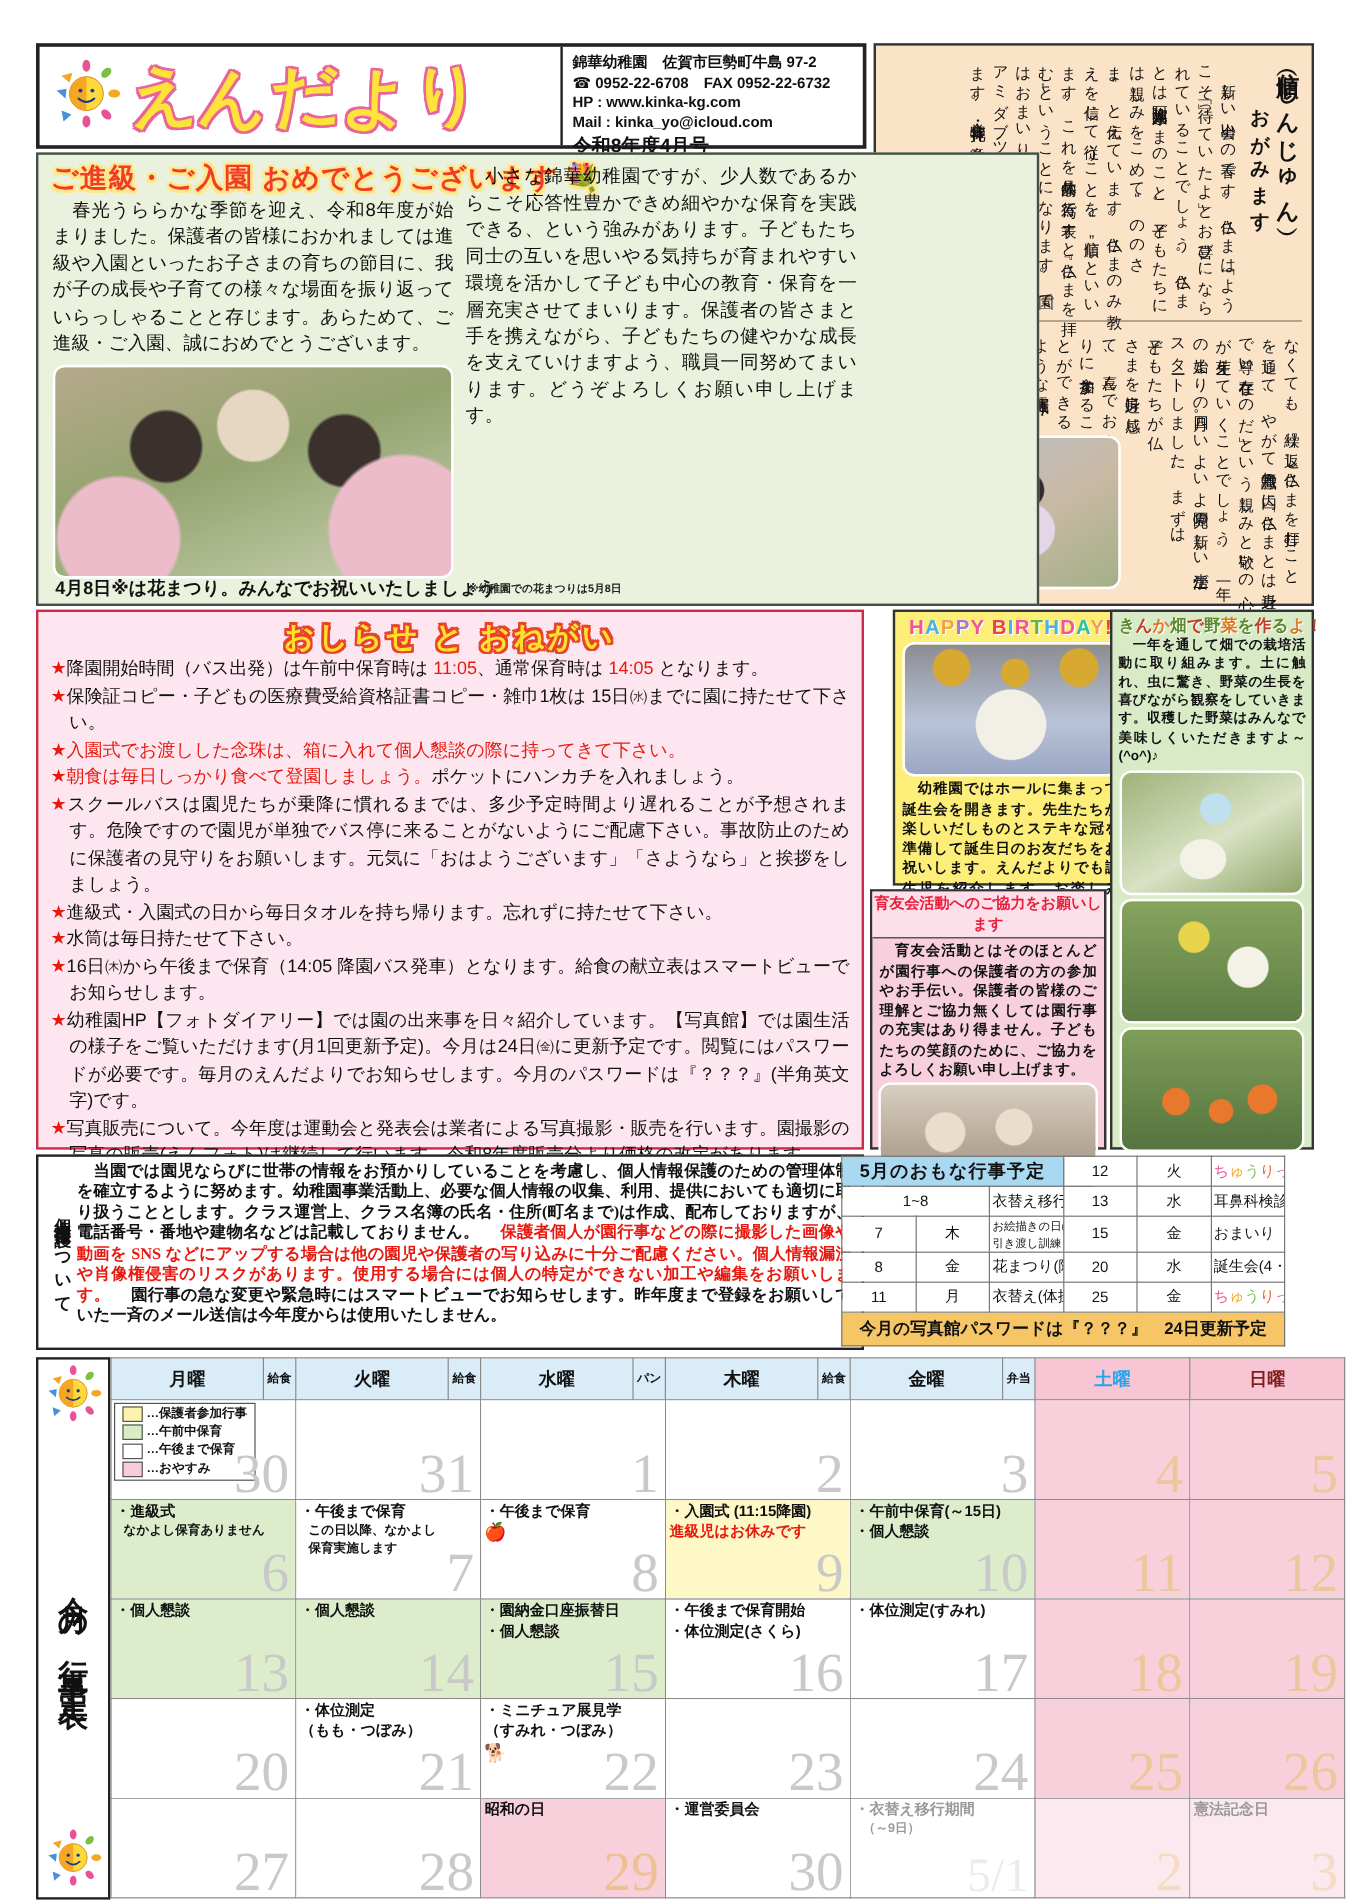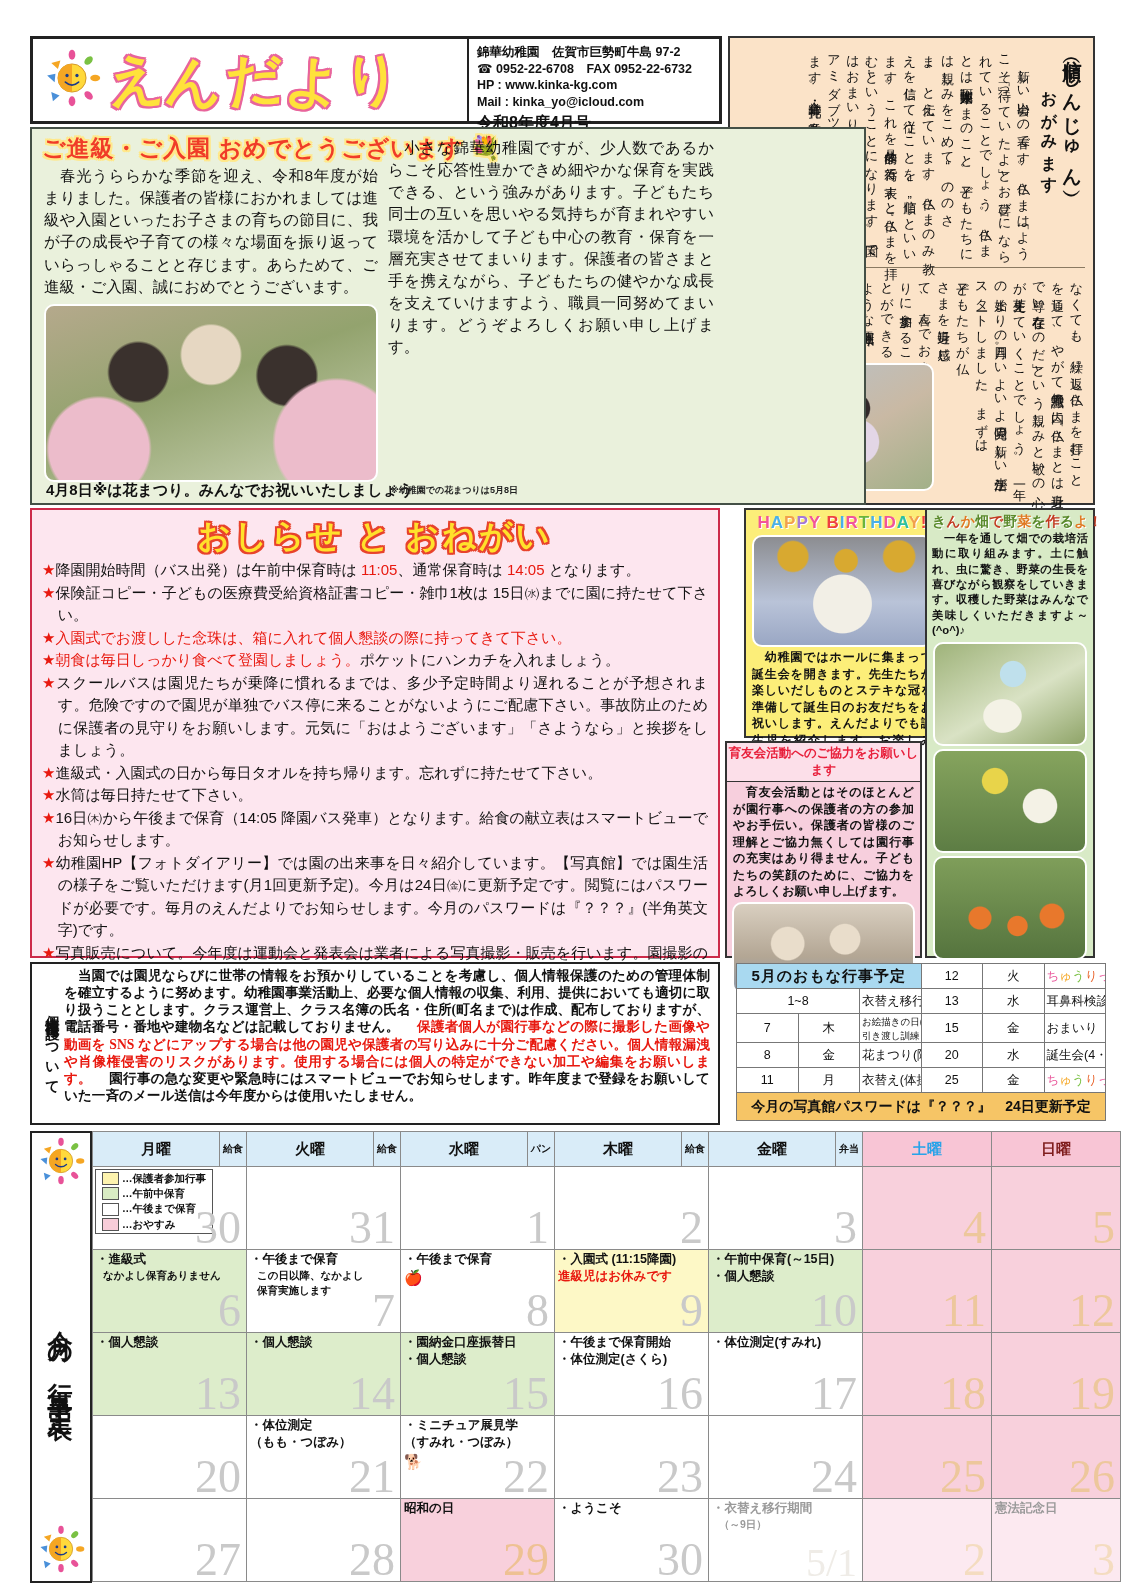--- a/index.html
+++ b/index.html
@@ -59,21 +59,21 @@
   .ph-shinjun{width:176px;height:128px;
      background:radial-gradient(circle at 24% 14%,#d84040 0 7%,rgba(0,0,0,0) 8%),
                 radial-gradient(circle at 34% 10%,#d84040 0 6%,rgba(0,0,0,0) 7%),
                 radial-gradient(circle at 55% 35%,#32292a 0 12%,rgba(0,0,0,0) 13%),
                 radial-gradient(circle at 56% 62%,#e3d6e6 0 18%,rgba(0,0,0,0) 19%),
                 linear-gradient(150deg,#b7c3cd,#c9b9a4 55%,#a2b088);}
 
   
   .notices{left:30px;top:508px;width:690px;height:450px;background:#fde6ef;border:2.5px solid #cc2b4a;
            box-sizing:border-box;padding:4px 10px;}
-  .n-title{text-align:center;font-size:33px;font-weight:bold;color:#ffe12b;letter-spacing:3px;
+  .n-title{text-align:center;font-size:25px;font-weight:bold;color:#ffe12b;letter-spacing:3px;
      text-shadow:-2px -2px 0 #e8432c,2px -2px 0 #e8432c,-2px 2px 0 #e8432c,2px 2px 0 #e8432c,
                  0 -2px 0 #e8432c,0 2px 0 #e8432c,-2px 0 0 #e8432c,2px 0 0 #e8432c;}
   .n-item{font-size:15px;line-height:1.5;padding-left:1.05em;text-indent:-1.05em;text-align:justify;}
   .red{color:#e8190f;}
   .u{text-decoration:underline;}
 
   
   .bday{left:744px;top:508px;width:197px;height:230px;background:#fcee79;border:2px solid #333;
         box-sizing:border-box;padding:3px 6px;}
   .bd-title{text-align:center;font-size:17px;font-weight:bold;letter-spacing:1px;white-space:nowrap;
@@ -116,21 +116,21 @@
 
   
   .privacy{left:30px;top:962px;width:690px;height:163px;border:2.5px solid #222;background:#fff;
            box-sizing:border-box;display:flex;}
   .pv-title{width:30px;border-right:none;font-size:14px;font-weight:bold;letter-spacing:2px;
             padding-top:4px;text-align:center;}
   .pv-body{flex:1;padding:3px 8px 0 2px;font-family:"Liberation Serif","DejaVu Serif",serif;
            font-weight:bold;font-size:13.6px;line-height:1.26;text-align:justify;}
 
   
-  .maybox{left:736px;top:963px;width:370px;height:162px;box-sizing:border-box;}
+  .maybox{left:701px;top:963px;width:370px;height:162px;box-sizing:border-box;}
   .maytable{border-collapse:collapse;width:370px;table-layout:fixed;}
   .maytable td{border:1.5px solid #777;font-size:12.5px;padding:0 2px;height:24px;background:#fff;
                overflow:hidden;white-space:nowrap;}
   .maytable td.d{text-align:center;padding:0;}
   .maytable td.mtitle{background:#a9d9f0;text-align:center;font-size:15px;font-weight:bold;letter-spacing:1px;}
   .tiny{font-size:9.5px;line-height:1.1;display:inline;}
   .pwbar{width:370px;height:28px;background:#f6c566;border:1.5px solid #777;border-top:none;
          box-sizing:border-box;text-align:center;font-size:14px;font-weight:bold;line-height:26px;}
 
   
@@ -518,21 +518,21 @@
               <span class="dnum">27</span>
             </td>
             <td class="c-w" colspan="2">
               <span class="dnum">28</span>
             </td>
             <td class="c-p" colspan="2">
               <div class="ev">昭和の日</div>
               <span class="dnum tand">29</span>
             </td>
             <td class="c-w" colspan="2">
-              <div class="ev">・ようこそ</div>
+              <div class="ev">・運営委員会</div>
               <span class="dnum">30</span>
             </td>
             <td class="c-w" colspan="2">
               <div class="ev gray">・衣替え移行期間</div>
               <div class="ev gray small">（～9日）</div>
               <span class="dnum ghost">5/1</span>
             </td>
             <td class="c-pl">
               <span class="dnum lighttan">2</span>
             </td>

